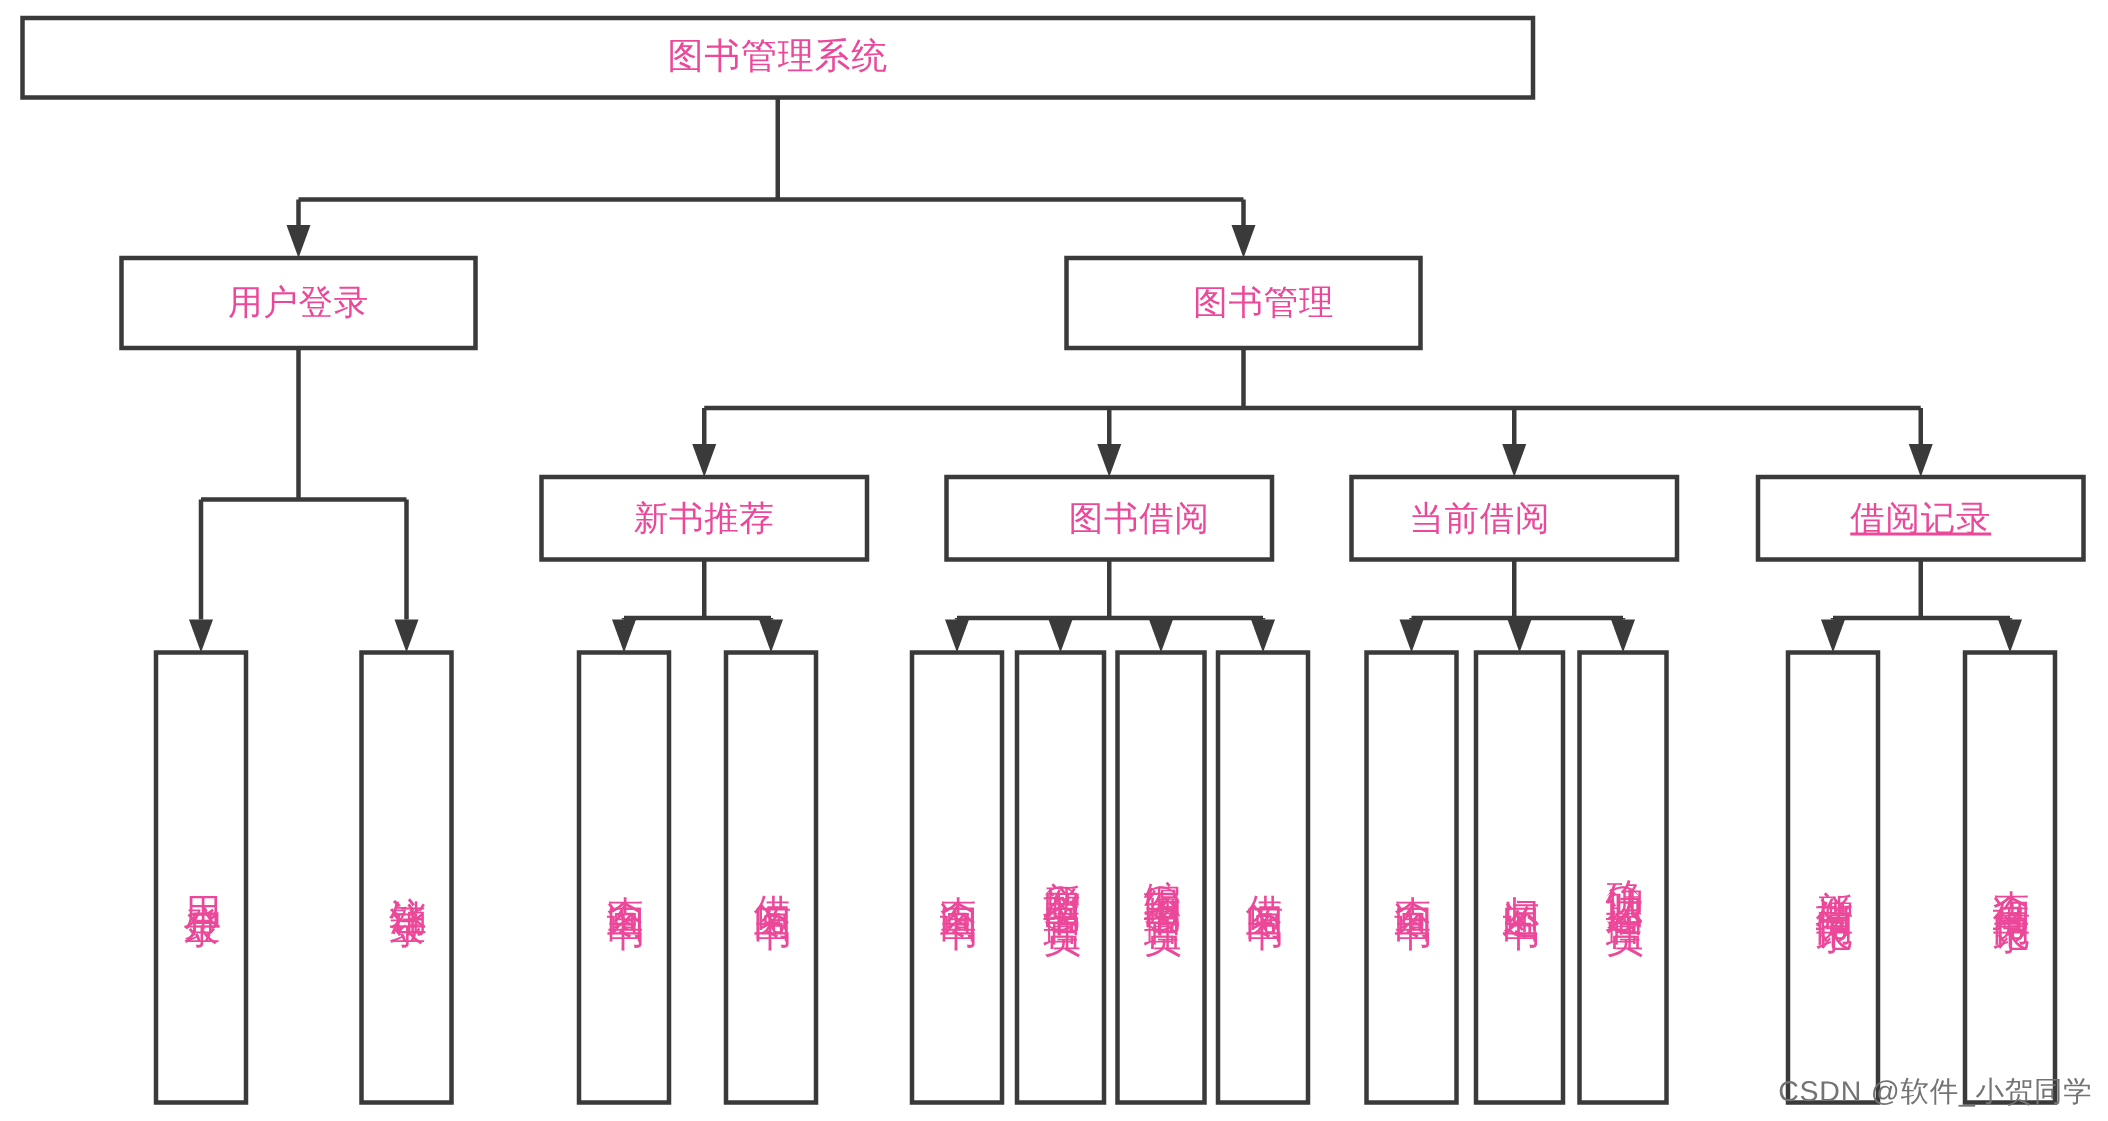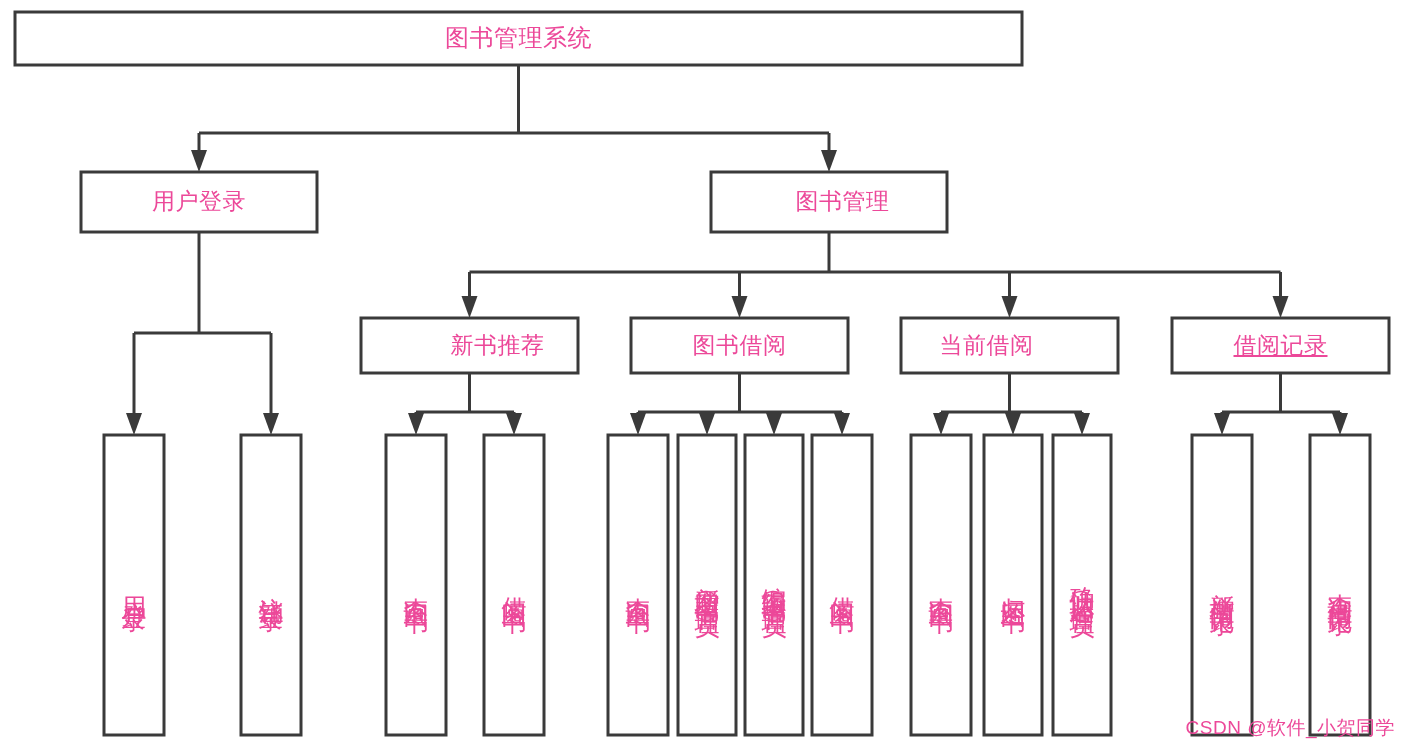--- a/index.html
+++ b/index.html
@@ -67,21 +67,21 @@
     text-orientation: upright;
     font-size: 25px;
     letter-spacing: 4px;
     line-height: 1;
   }
   .watermark {
     position: absolute;
     right: 10px;
     bottom: 6px;
     font-size: 19px;
-    color: #ec4899;
+    color: #737373;
     letter-spacing: 0.5px;
     white-space: nowrap;
   }
 </style>
 </head>
 <body>
 
 <div id="diagram-root">
 
   <svg id="diagram-canvas" viewBox="0 0 1405 747" xmlns="http://www.w3.org/2000/svg">
@@ -166,24 +166,24 @@
   <div id="labels-layer">
       <div class="node-label label-root" style="left: 15px; top: 12px; width: 1007px; height: 53px;">
         <span>图书管理系统</span>
       </div>
       <div class="node-label label-h" style="left: 81px; top: 172px; width: 236px; height: 60px;">
         <span>用户登录</span>
       </div>
       <div class="node-label label-h" style="left: 711px; top: 172px; width: 263px; height: 60px;">
         <span>图书管理</span>
       </div>
-      <div class="node-label label-h" style="left: 361px; top: 318px; width: 217px; height: 55px; margin-left: 28px;">
+      <div class="node-label label-h" style="left: 361px; top: 318px; width: 217px; height: 55px;">
         <span>新书推荐</span>
       </div>
-      <div class="node-label label-h" style="left: 631px; top: 318px; width: 217px; height: 55px;">
+      <div class="node-label label-h" style="left: 631px; top: 318px; width: 217px; height: 55px; padding-left: 20px;">
         <span>图书借阅</span>
       </div>
       <div class="node-label label-h" style="left: 878px; top: 318px; width: 217px; height: 55px;">
         <span>当前借阅</span>
       </div>
       <div class="node-label label-h" style="left: 1172px; top: 318px; width: 217px; height: 55px; text-decoration: underline;">
         <span>借阅记录</span>
       </div>
       <div class="node-label label-v" style="left: 104px; top: 435px; width: 60px; height: 300px;">
         <span>用户登录</span>

